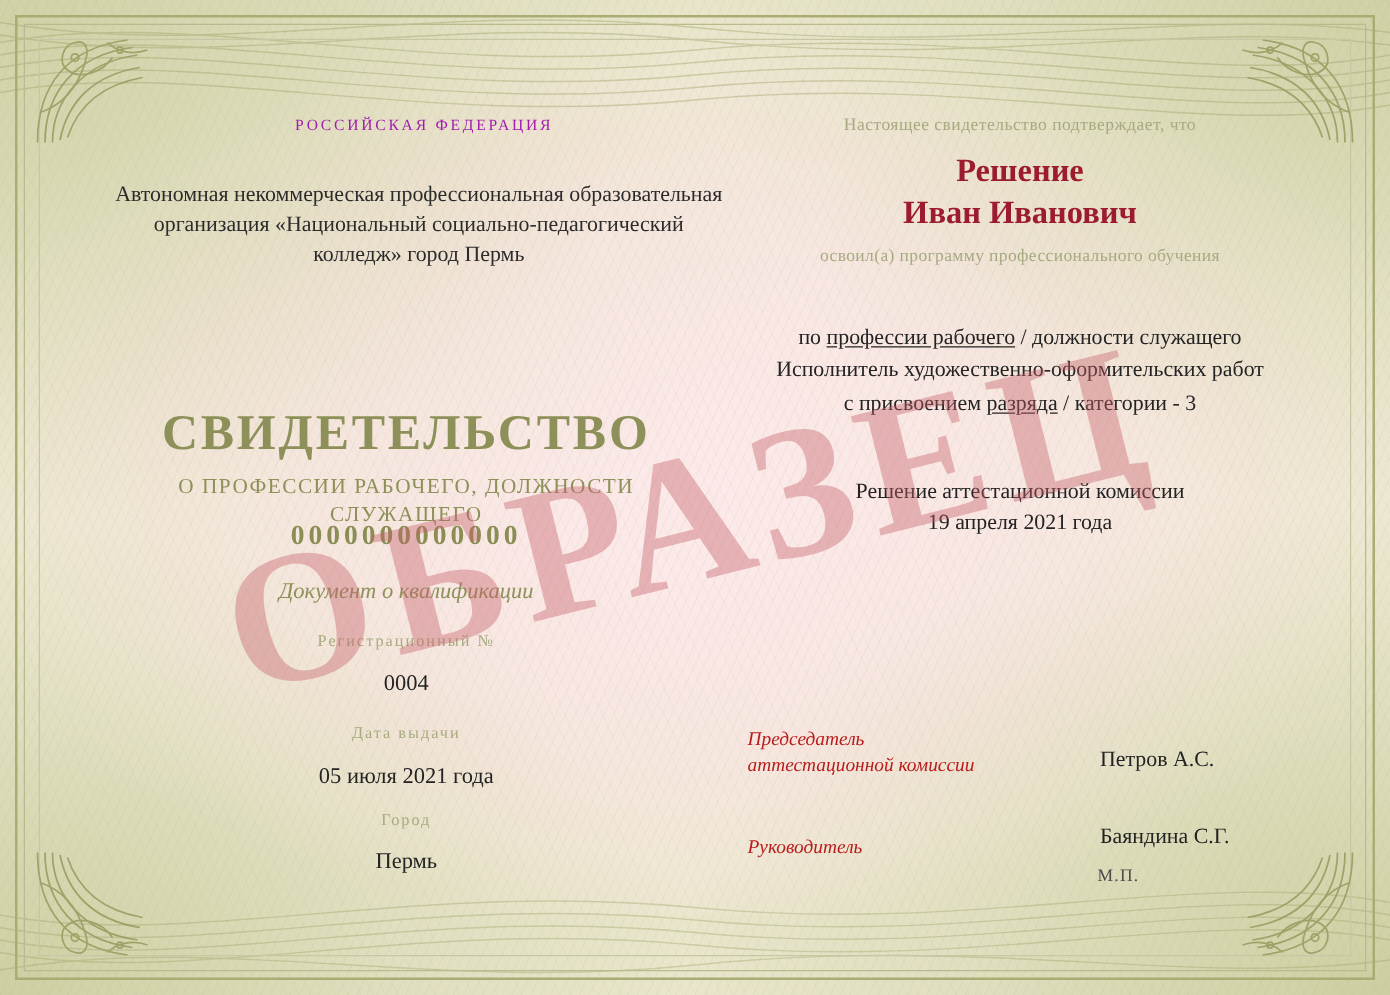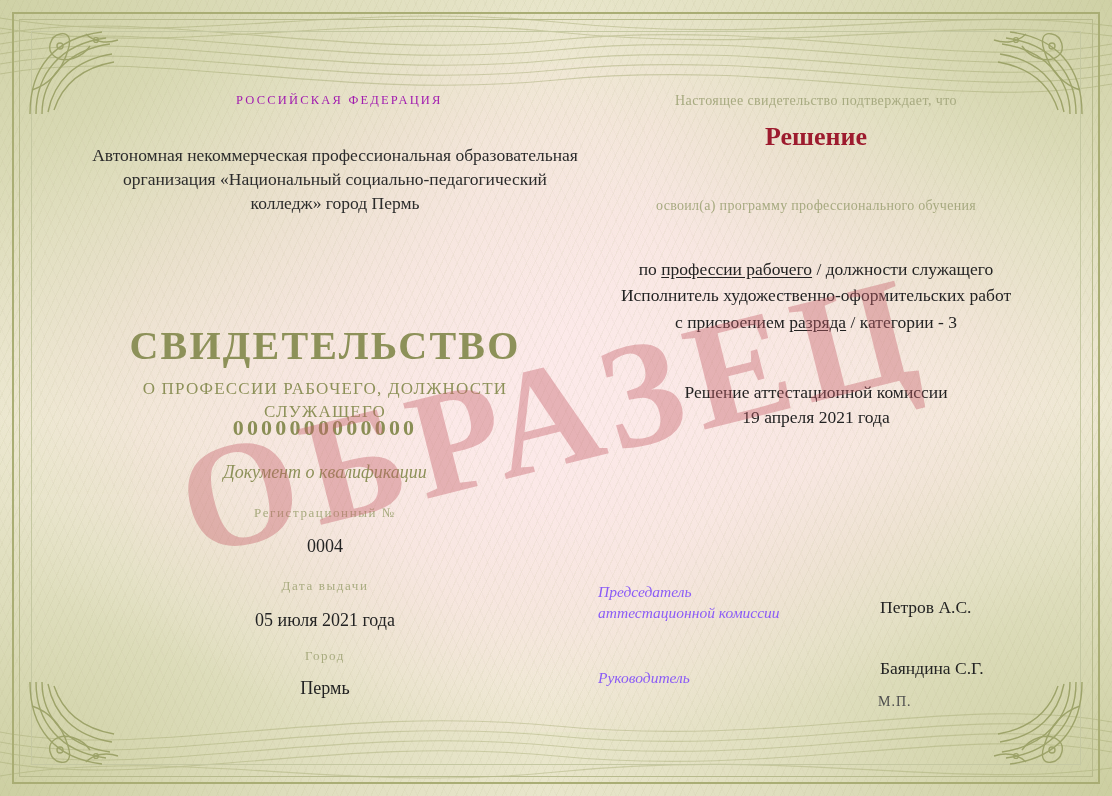--- a/index.html
+++ b/index.html
@@ -188,21 +188,21 @@
   .prof-block u { text-decoration: underline; text-underline-offset: 2px; }
   .decision-block {
     position: absolute; left: 576px; top: 380px; width: 480px;
     text-align: center;
     font-size: 17.5px; line-height: 1.45; color: #232323;
   }
 
   .sig-role {
     position: absolute;
     font-style: italic; font-size: 15.5px; line-height: 1.35;
-    color: #8b5cf6;
+    color: #b91c1c;
   }
   .sig-role.chair { left: 598px; top: 582px; width: 290px; }
   .sig-role.head { left: 598px; top: 648px; width: 300px; margin-top: 20px; }
   .sig-name {
     position: absolute;
     font-size: 17.5px; color: #232323;
   }
   .sig-name.chair { left: 880px; top: 597px; width: 180px; text-align: left; }
   .sig-name.head { left: 880px; top: 658px; width: 200px; text-align: left; }
   .mp {
@@ -336,20 +336,21 @@
     <div class="reg-value">0004</div>
 
     <div class="date-label lbl-faint">Дата выдачи</div>
     <div class="date-value">05 июля 2021 года</div>
 
     <div class="city-label lbl-faint">Город</div>
     <div class="city-value">Пермь</div>
 
     <div class="confirm-line">Настоящее свидетельство подтверждает, что</div>
     <div class="name-surname">Решение</div>
+    <div class="name-rest">Иван Иванович</div>
     <div class="program-line">освоил(а) программу профессионального обучения</div>
 
     <div class="prof-block">
       <div>
         <span>по </span><u>профессии рабочего</u><span> / должности служащего</span>
       </div>
       <div>Исполнитель художественно-оформительских работ</div>
       <div>
         <span>с присвоением </span><u>разряда</u><span> / категории - 3</span>
       </div>

